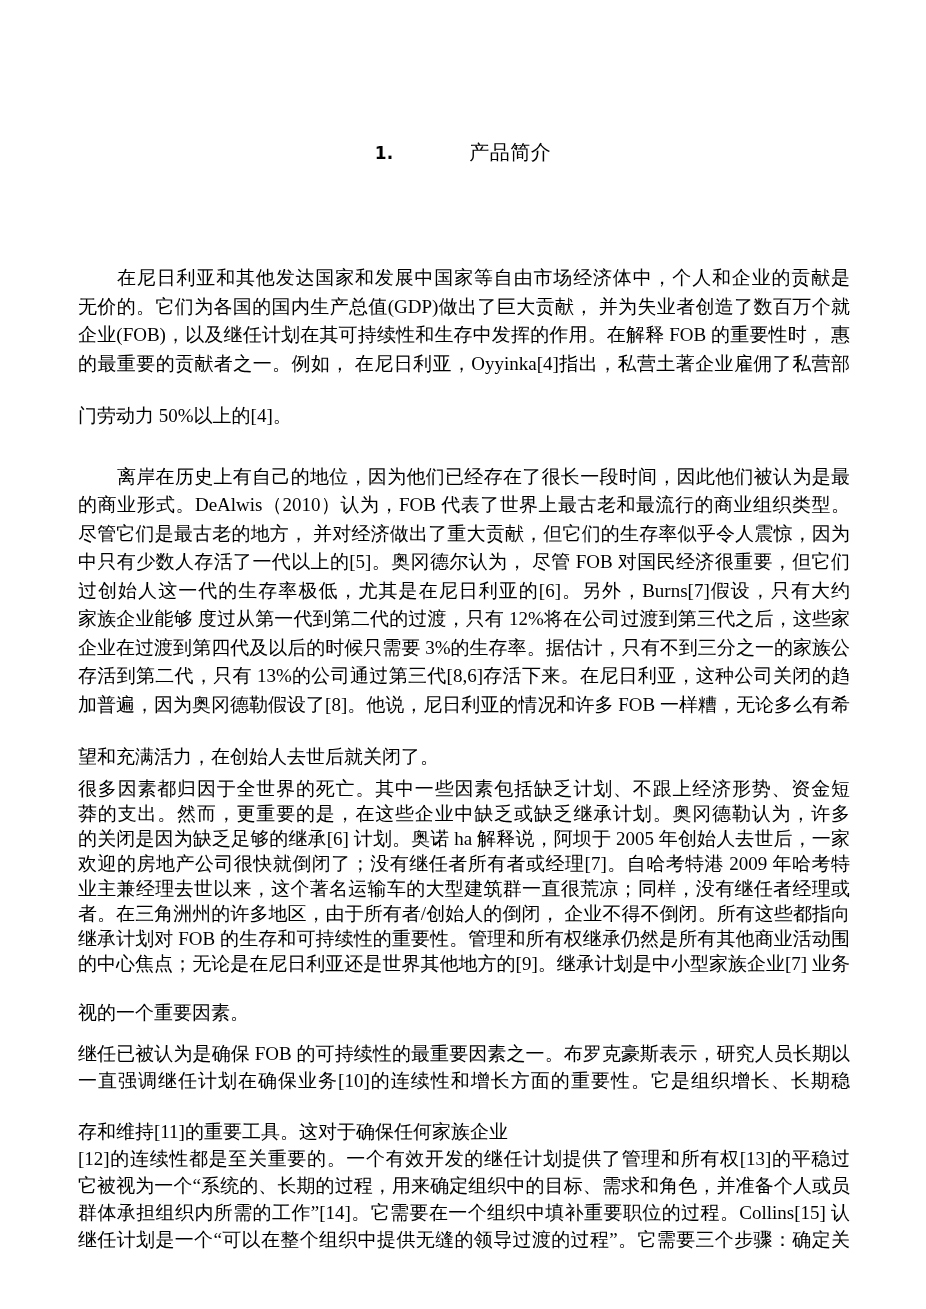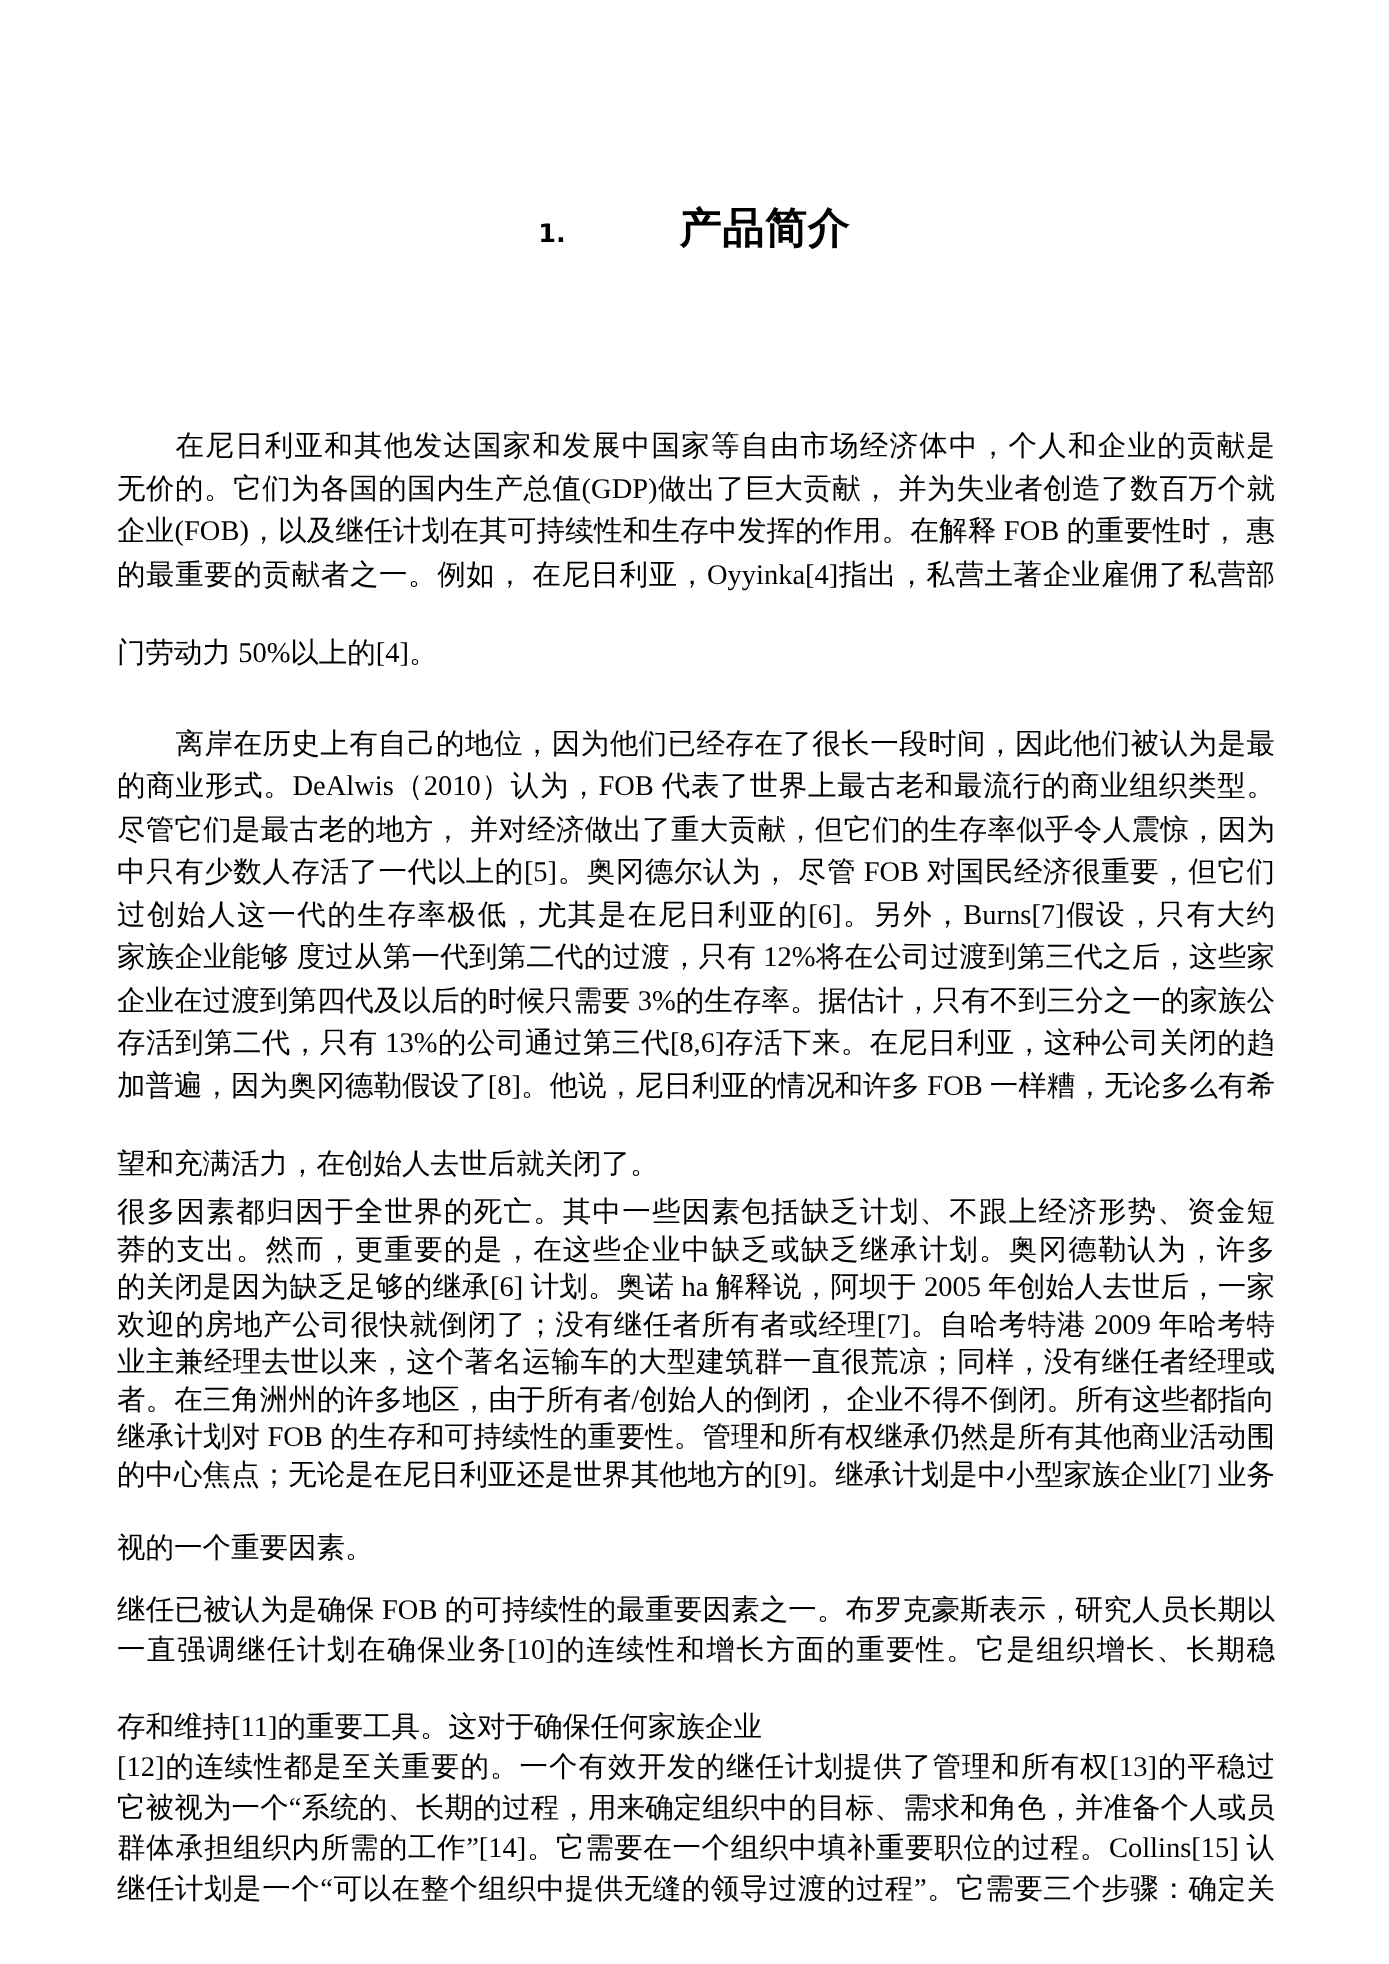--- a/index.html
+++ b/index.html
@@ -22,28 +22,28 @@
   }
   .title-number {
     font-family: "DejaVu Sans", "Liberation Sans", sans-serif;
     font-weight: 700;
     font-size: 17px;
     line-height: 34px;
   }
   .title-gap { display: inline-block; width: 76px; }
   .title-text {
     font-family: "DejaVu Sans", "Liberation Sans", sans-serif;
-    font-weight: 700;
-    font-size: 28px;
+    font-weight: 400;
+    font-size: 20px;
     line-height: 34px;
     letter-spacing: 0.5px;
   }
   .doc-body {
     position: absolute;
-    top: 284px; left: 78px; width: 772px;
+    top: 264px; left: 78px; width: 772px;
     font-size: 19px;
   }
   .para { margin: 0; }
   .line {
     overflow: hidden;
     text-align: justify;
     text-align-last: justify;
   }
   .line.noj {
     text-align: right;

